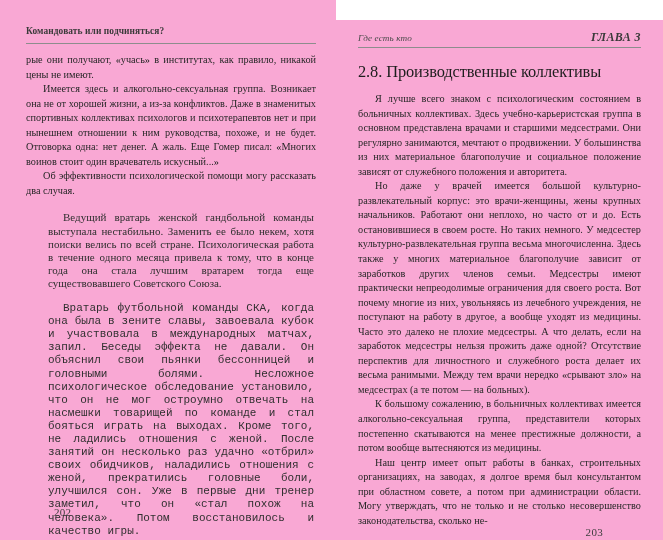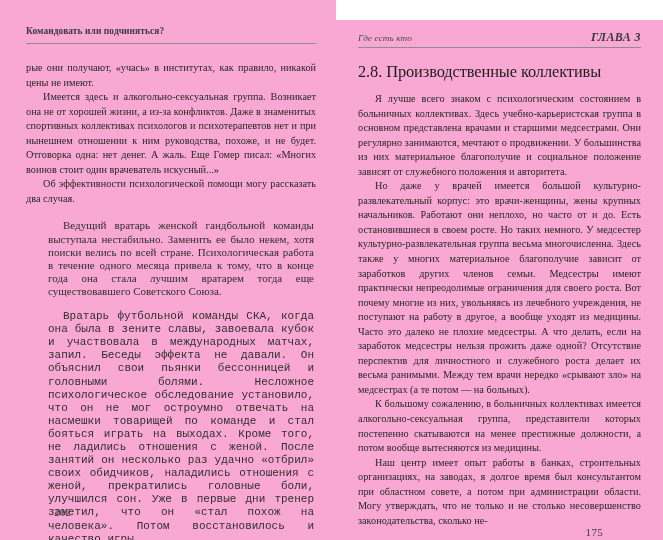--- a/index.html
+++ b/index.html
@@ -68,21 +68,21 @@
   }
   .rule {
     border: 0;
     border-top: 1.1px solid #8d8d8d;
     margin: 3px 0 0 0;
     height: 0;
   }
 
   
   .body {
-    margin-top: 17px;
+    margin-top: 9px;
     font-size: 10.25px;
     line-height: 14.55px;
     text-align: justify;
     text-justify: inter-word;
     hyphens: manual;
     color: #272727;
   }
   .body p {
     margin: 0;
     text-indent: 17px;
@@ -172,16 +172,16 @@
 
     <h2 class="section-heading">2.8. Производственные коллективы</h2>
 
     <div class="body body-right">
       <p>Я лучше всего знаком с психологическим состоянием в больничных коллективах. Здесь учебно-карьеристская группа в основном представлена врачами и старшими медсестрами. Они регулярно занимаются, мечтают о продвижении. У большинства из них материальное благополучие и социальное положение зависят от служебного положения и авторитета.</p>
       <p>Но даже у врачей имеется большой культурно-развлекательный корпус: это врачи-женщины, жены крупных начальников. Работают они неплохо, но часто от и до. Есть остановившиеся в своем росте. Но таких немного. У медсестер культурно-развлекательная группа весьма многочисленна. Здесь также у многих материальное благополучие зависит от заработков других членов семьи. Медсестры имеют практически непреодолимые ограничения для своего роста. Вот почему многие из них, увольняясь из лечебного учреждения, не поступают на работу в другое, а вообще уходят из медицины. Часто это далеко не плохие медсестры. А что делать, если на заработок медсестры нельзя прожить даже одной? Отсутствие перспектив для личностного и служебного роста делает их весьма ранимыми. Между тем врачи нередко «срывают зло» на медсестрах (а те потом — на больных).</p>
       <p>К большому сожалению, в больничных коллективах имеется алкогольно-сексуальная группа, представители которых постепенно скатываются на менее престижные должности, а потом вообще вытесняются из медицины.</p>
       <p>Наш центр имеет опыт работы в банках, строительных организациях, на заводах, я долгое время был консультантом при областном совете, а потом при администрации области. Могу утверждать, что не только и не столько несовершенство законодательства, сколько не-</p>
     </div>
 
-    <div class="folio folio-right">175</div>
+    <div class="folio folio-right">203</div>
   </div>
 
 </div>
 
 </body></html>

